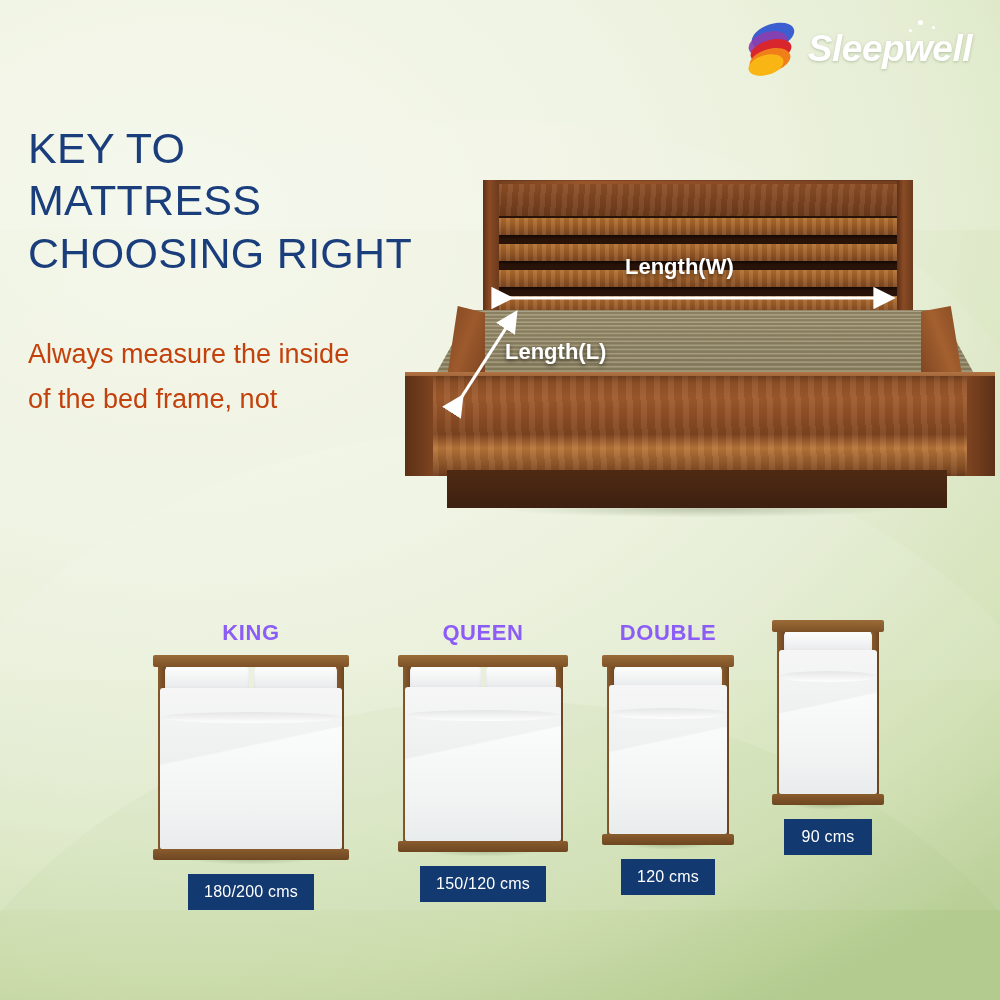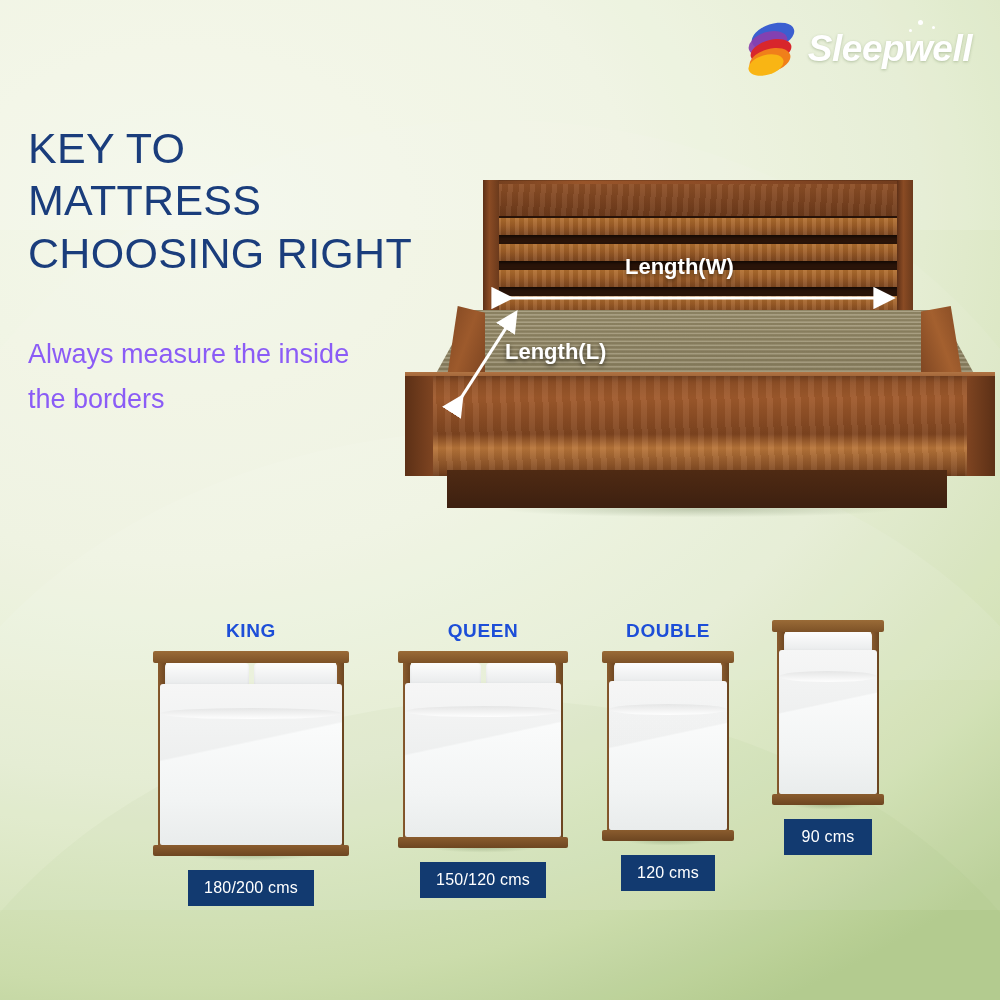--- a/index.html
+++ b/index.html
@@ -43,21 +43,21 @@
   .sp3 { width:3px; height:3px; left:163px; top:7px; }
 
   
   #title {
     position:absolute; left:28px; top:122px;
     font-size:43px; font-weight:normal; line-height:1.22;
     color:#1a3d7c; letter-spacing:.3px;
   }
   #subtitle {
     position:absolute; left:28px; top:332px;
-    font-size:27px; line-height:1.65; color:#8b5cf6; font-weight:400;
+    font-size:27px; line-height:1.65; color:#c2410c; font-weight:400;
   }
 
   
   #bed-hero { position:absolute; left:405px; top:180px; width:590px; height:340px; }
 
   #hb-frame {
     position:absolute; left:78px; top:0; width:430px; height:140px;
     background:linear-gradient(100deg,#6f3c1d,#99552a 22%,#8a4a25 55%,#6d3a1c);
     border-radius:2px;
     box-shadow:inset 0 0 0 1px rgba(0,0,0,.15);
@@ -136,21 +136,21 @@
     position:absolute; color:#fff; font-weight:bold; font-size:22px;
     text-shadow:0 2px 4px rgba(0,0,0,.55); white-space:nowrap;
   }
   #label-width { left:625px; top:254px; }
   #label-length { left:505px; top:339px; }
 
   
   #cards { position:absolute; left:0; top:620px; width:1000px; height:310px; }
   .card { position:absolute; text-align:center; }
   .card-title {
-    font-size:19px; font-weight:bold; color:#1d4ed8; letter-spacing:.6px;
+    font-size:22px; font-weight:bold; color:#8b5cf6; letter-spacing:.6px;
     margin-bottom:9px;
   }
   .mini-bed { position:relative; margin:0 auto; }
   .mb-shadow {
     position:absolute; left:4%; right:4%; bottom:-7px; height:14px;
     background:radial-gradient(50% 60% at 50% 40%, rgba(70,95,50,.30), rgba(70,95,50,0) 72%);
   }
   .mb-head {
     position:absolute; left:0; top:0; width:100%; height:12px;
     background:linear-gradient(180deg,#9a6b37,#7d5227);
@@ -221,21 +221,21 @@
 </div>
 
 <div id="title">
   <div>KEY TO</div>
   <div>MATTRESS</div>
   <div>CHOOSING  RIGHT</div>
 </div>
 
 <div id="subtitle">
   <div>Always measure the inside</div>
-  <div>the borders</div>
+  <div>of the bed frame, not</div>
 </div>
 
 <div id="bed-hero">
   <div id="hero-shadow"></div>
   <div id="hb-frame">
     <div id="hb-inner">
       <div class="slat" style="top:34px"></div>
       <div class="slat" style="top:60px"></div>
       <div class="slat" style="top:86px"></div>
       <div class="slat" style="top:112px"></div>

